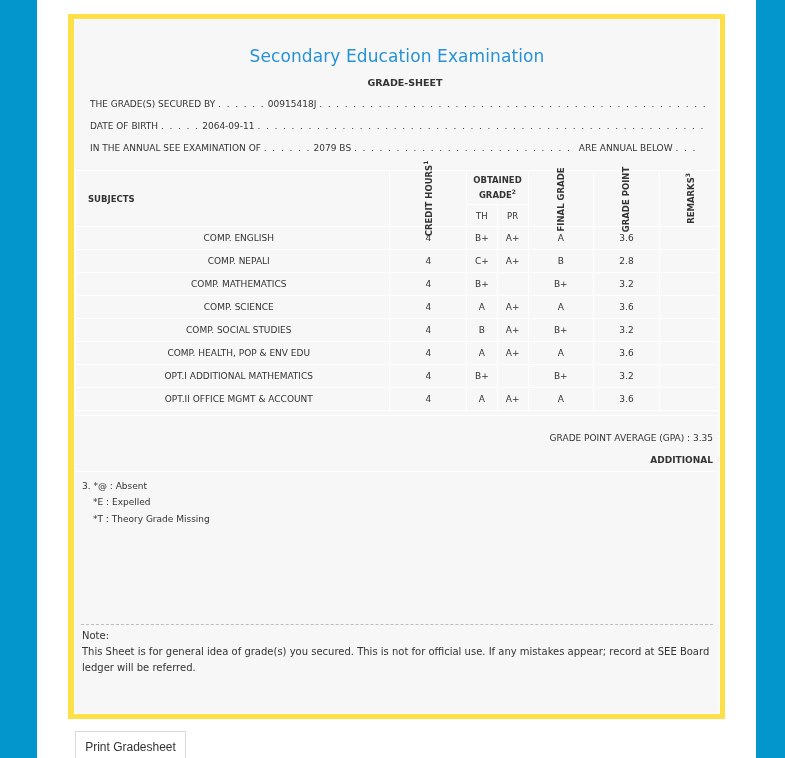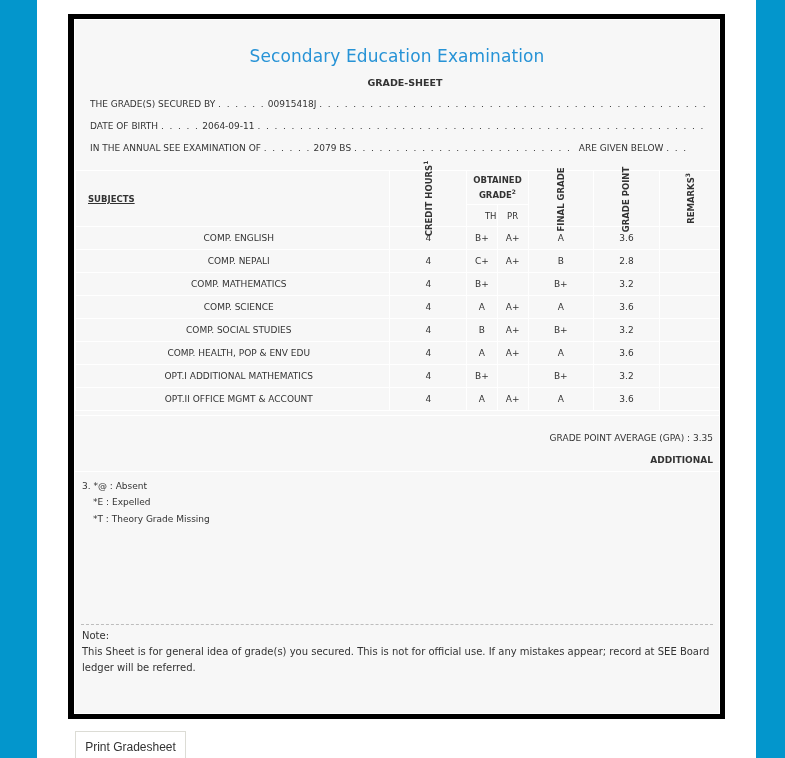--- a/index.html
+++ b/index.html
@@ -4,21 +4,21 @@
   <style>
     * { box-sizing: border-box; margin: 0; padding: 0; }
     html, body { width: 785px; height: 758px; overflow: hidden; background: #ffffff; }
     body { position: relative; font-family: "DejaVu Sans", sans-serif; color: #333; }
     .side-bar { position: absolute; top: 0; bottom: 0; background: #0396cc; }
     .side-bar.left { left: 0; width: 37px; }
     .side-bar.right { left: 756px; width: 29px; }
 
     .outer-panel {
       position: absolute; left: 68px; top: 14px; width: 657px; height: 705px;
-      background: #000000;
+      background: #fde047;
     }
     .inner-panel {
       position: absolute; left: 6px; top: 5px; width: 646px; height: 695px;
       background: #f7f7f7; border: 1px solid #ffffff;
     }
 
     .title {
       position: absolute; left: 0; right: 0; top: 26px; text-align: center;
       font-family: "DejaVu Sans", sans-serif; font-size: 17px; color: #2793d6; letter-spacing: 0.1px;
       font-weight: normal;
@@ -34,21 +34,21 @@
     .info-line .dots { letter-spacing: 1.4px; }
 
     table.grades {
       position: absolute; left: 0; top: 150px; width: 645px;
       border-collapse: collapse; font-size: 9px; color: #333;
     }
     table.grades td, table.grades th {
       border: 1px solid #ffffff; font-weight: normal; text-align: center; vertical-align: middle;
     }
     table.grades th { font-size: 8.5px; }
-    .th-subjects { text-align: left !important; padding-left: 12px; width: 381px; font-weight: bold !important; text-decoration: underline; }
+    .th-subjects { text-align: left !important; padding-left: 12px; width: 381px; font-weight: bold !important; }
     .th-vert {
       height: 56px;
     }
     .vtext {
       display: inline-block; transform: rotate(-90deg); white-space: nowrap;
       font-weight: bold; font-size: 8.5px; line-height: 9px;
     }
     .th-obtained { height: 34px; font-weight: bold !important; line-height: 12px; }
     .th-sub { height: 22px; }
     sup { font-size: 6px; }
@@ -103,21 +103,21 @@
       <span>DATE OF BIRTH</span>
       <span class="dots">. . . . .</span>
       <span>2064-09-11</span>
       <span class="dots">. . . . . . . . . . . . . . . . . . . . . . . . . . . . . . . . . . . . . . . . . . . . . . . . . . . . . . . . . . . . . . . . . . . . . . .</span>
     </div>
     <div class="info-line" style="top:123px;">
       <span>IN THE ANNUAL SEE EXAMINATION OF</span>
       <span class="dots">. . . . . .</span>
       <span>2079 BS</span>
       <span class="dots" style="display:inline-block;width:222px;overflow:hidden;vertical-align:bottom;">. . . . . . . . . . . . . . . . . . . . . . . . . . . . . . . . . . . . . . . . . . . . . .</span>
-      <span>ARE GIVEN BELOW</span>
+      <span>ARE ANNUAL BELOW</span>
       <span class="dots">. . .</span>
     </div>
 
     <table class="grades">
       <thead>
         <tr>
           <th rowspan="2" class="th-subjects"><span>SUBJECTS</span></th>
           <th rowspan="2" class="th-vert" style="width:49px;">
             <span class="vtext"><span>CREDIT HOURS</span><sup>1</sup></span>
           </th>
@@ -128,21 +128,21 @@
             <span class="vtext">FINAL GRADE</span>
           </th>
           <th rowspan="2" class="th-vert" style="width:44px;">
             <span class="vtext">GRADE POINT</span>
           </th>
           <th rowspan="2" class="th-vert" style="width:62px;">
             <span class="vtext"><span>REMARKS</span><sup>3</sup></span>
           </th>
         </tr>
         <tr>
-          <th class="th-sub" style="width:32px;text-align:right;">TH</th>
+          <th class="th-sub" style="width:32px;">TH</th>
           <th class="th-sub" style="width:33px;">PR</th>
         </tr>
       </thead>
       <tbody>
         <tr>
           <td class="subject">COMP. ENGLISH</td>
           <td>4</td>
           <td>B+</td>
           <td>A+</td>
           <td>A</td>

